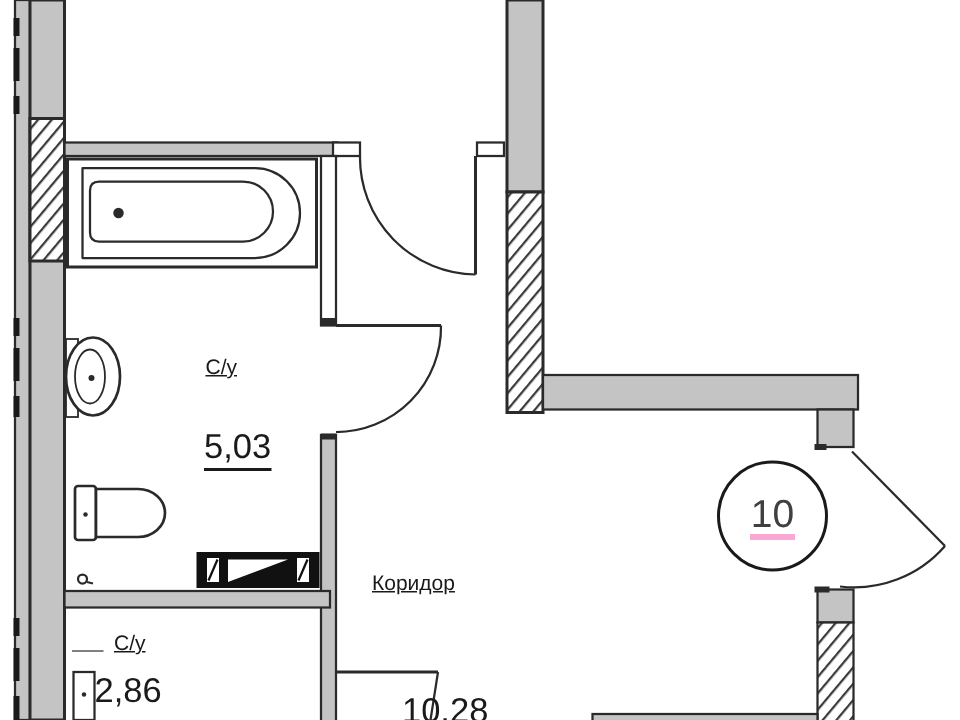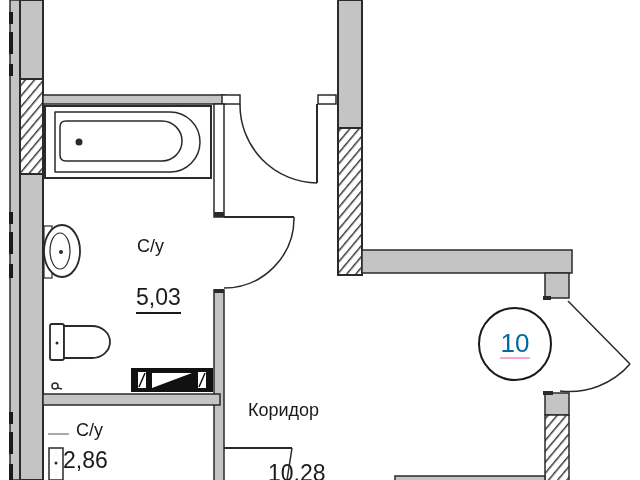--- a/index.html
+++ b/index.html
@@ -1,23 +1,23 @@
 <!DOCTYPE html>
 <html><head>
   <meta charset="utf-8">
   <style>
     html, body { margin: 0; padding: 0; background: #ffffff; }
     body { width: 640px; height: 480px; overflow: hidden; position: relative; font-family: "Liberation Sans", sans-serif; }
     #plan { position: absolute; left: 0; top: 0; width: 640px; height: 480px; }
     .label { position: absolute; color: #1a1a1a; font-family: "Liberation Sans", sans-serif; white-space: nowrap; }
-    .room-name { font-size: 18px; }
+    .room-name { font-size: 14px; text-decoration: underline; }
     .room-area { font-size: 23px; }
     .underline { border-bottom: 2px solid #1a1a1a; padding-bottom: 1px; }
     .marker-circle { position: absolute; border: 2px solid #1a1a1a; border-radius: 50%; box-sizing: border-box; display: flex; align-items: center; justify-content: center; }
-    .marker-text { font-size: 26px; color: #0369a1; line-height: 1; border-bottom: 2px solid #f9a8d4; padding: 0 1px 1px; }
+    .marker-text { font-size: 26px; color: #404040; line-height: 1; border-bottom: 4px solid #f9a8d4; padding: 0 1px 1px; }
   </style>
 </head>
 <body>
 
 <svg id="plan" viewBox="0 0 640 480" xmlns="http://www.w3.org/2000/svg">
   <defs>
     <pattern id="hatch" patternUnits="userSpaceOnUse" width="7" height="7" patternTransform="rotate(40)">
       <rect width="7" height="7" fill="#ffffff"></rect>
       <line x1="0" y1="0" x2="0" y2="7" stroke="#3a3a3a" stroke-width="3"></line>
     </pattern>
@@ -134,18 +134,18 @@
     <circle cx="56" cy="463" r="1.5" fill="#2a2a2a"></circle>
   </g>
 </svg>
 
 <div class="label room-name" style="left:137px; top:236px;">С/у</div>
 <div class="label room-area underline" style="left:136px; top:284px;">5,03</div>
 
 <div class="label room-name" style="left:76px; top:420px;">С/у</div>
 <div class="label room-area" style="left:63px; top:447px;">2,86</div>
 
-<div class="label room-name" style="left:248px; top:400px;">Коридор</div>
+<div class="label room-name" style="left:248px; top:380px;">Коридор</div>
 <div class="label room-area" style="left:268px; top:460px;">10,28</div>
 
 <div class="marker-circle" style="left:478px; top:307px; width:74px; height:74px;">
   <span class="marker-text">10</span>
 </div>
 
 </body></html>

